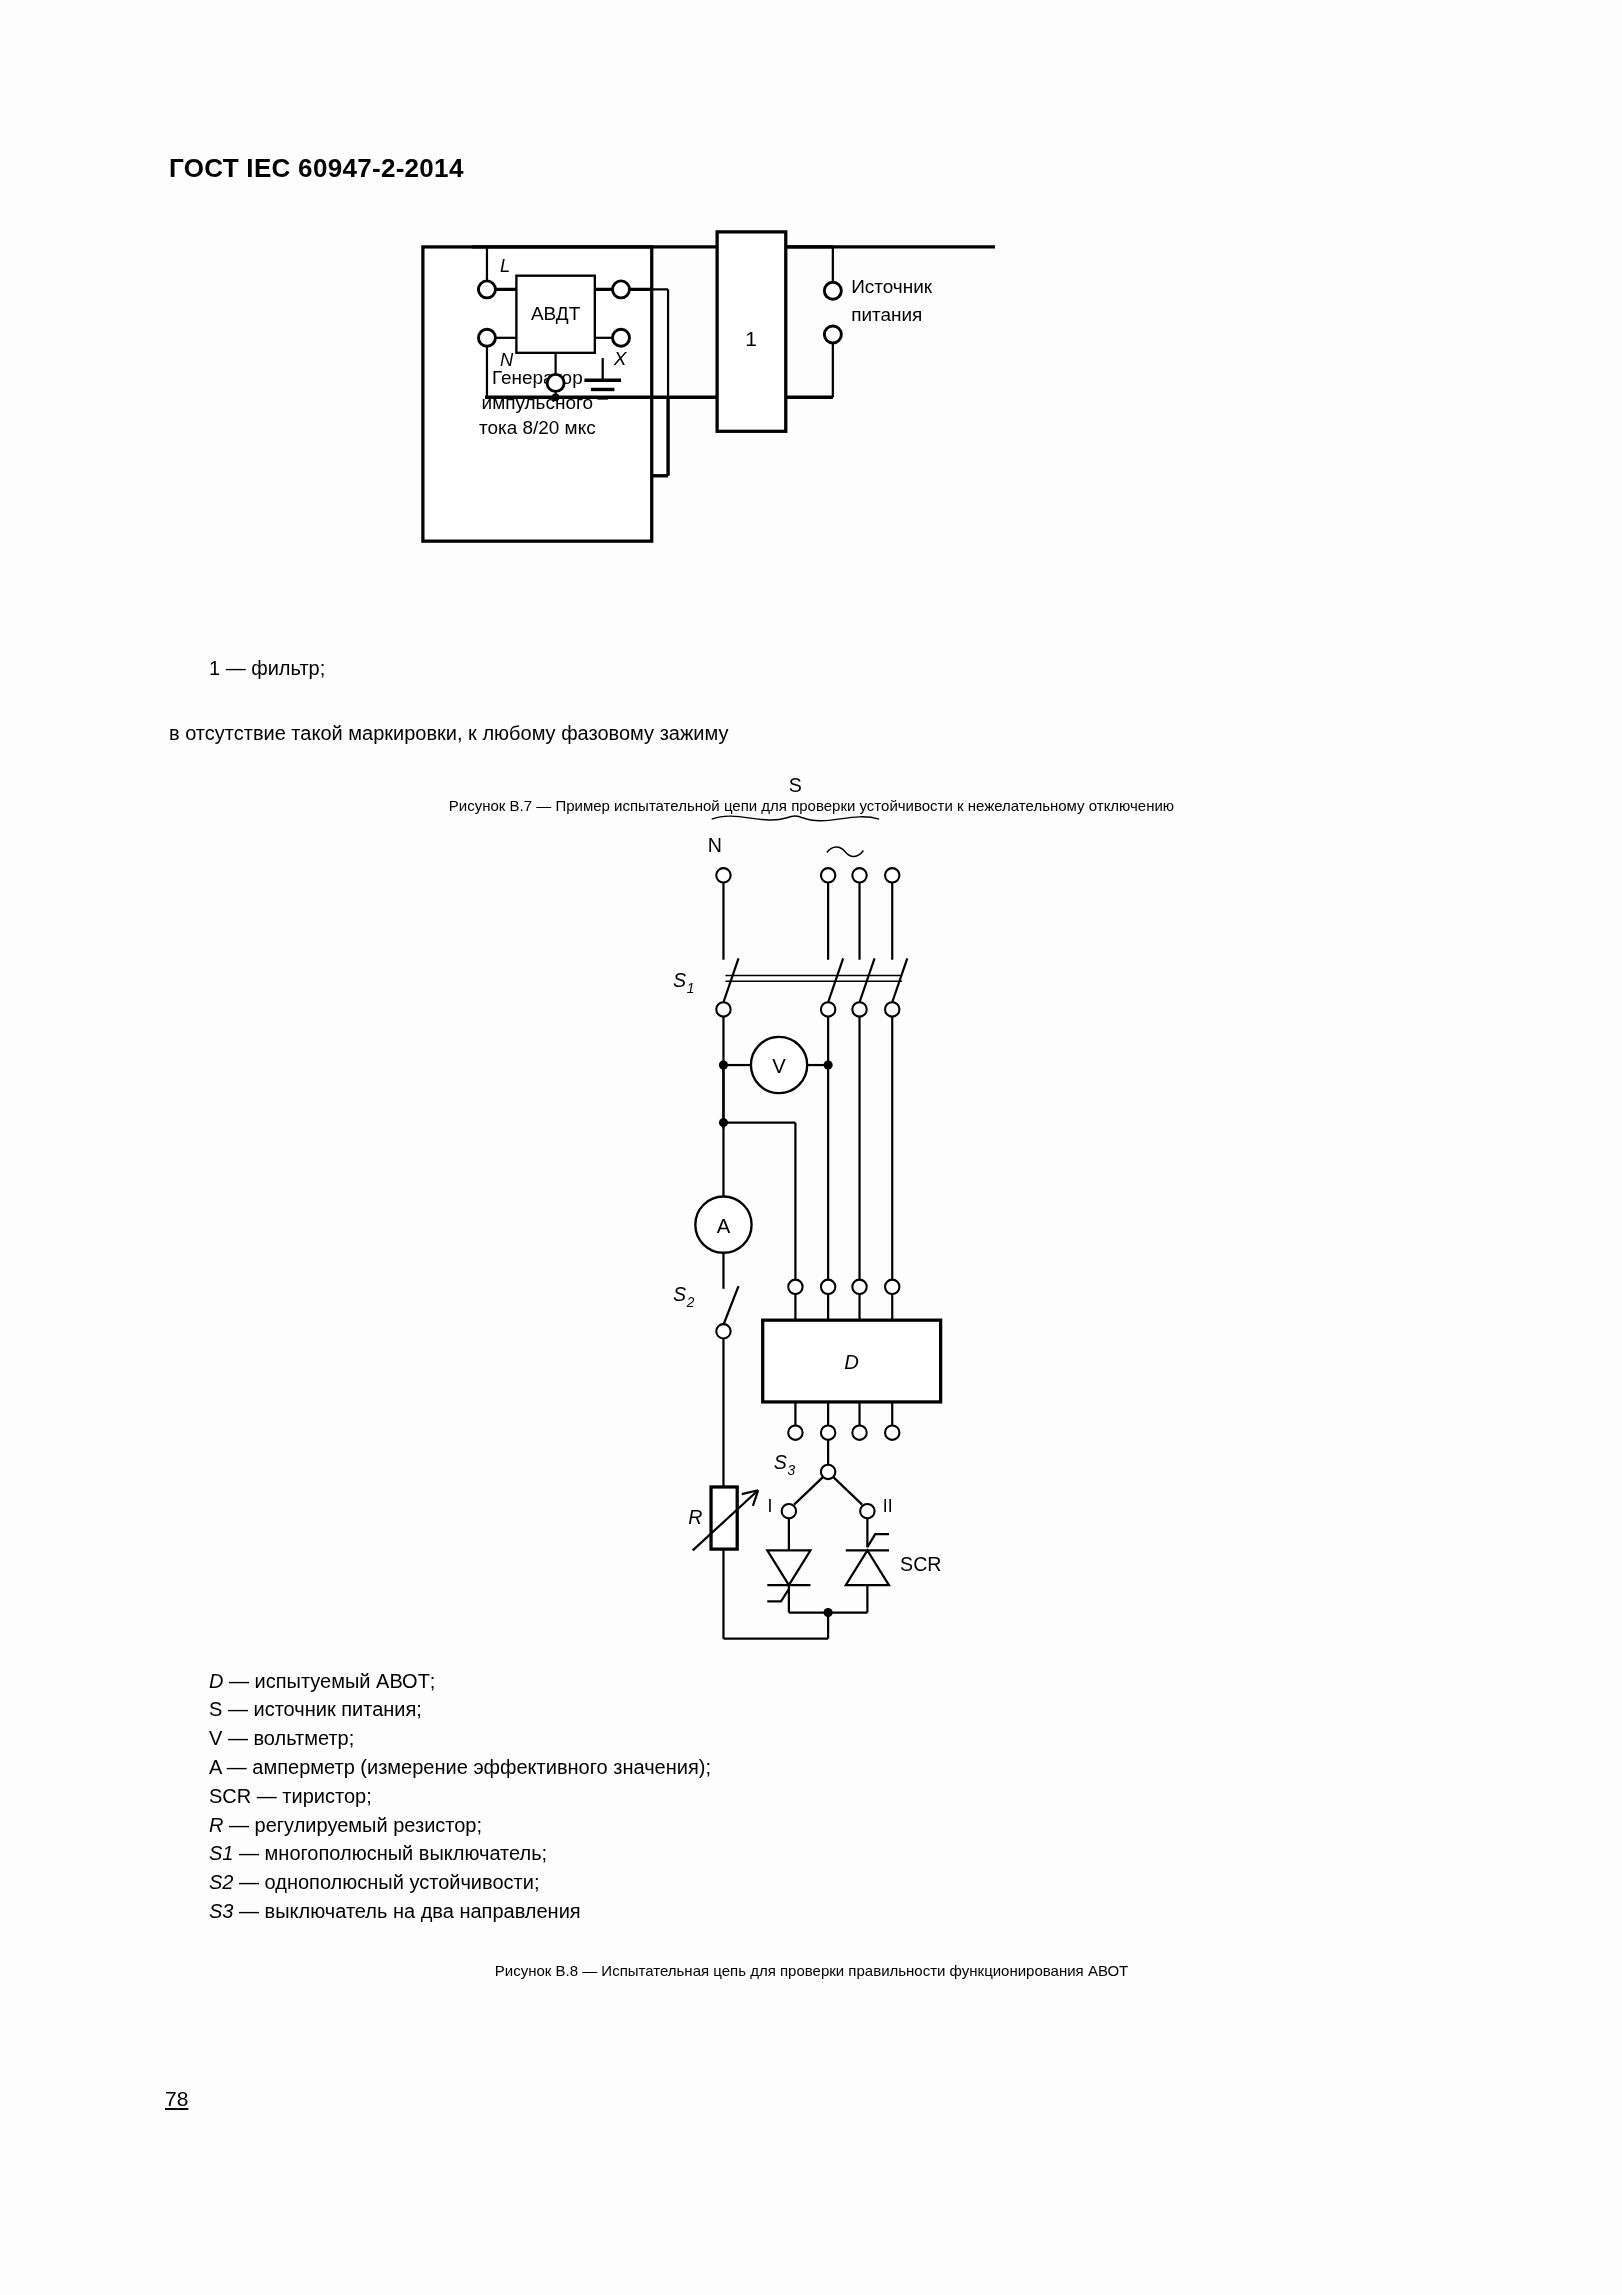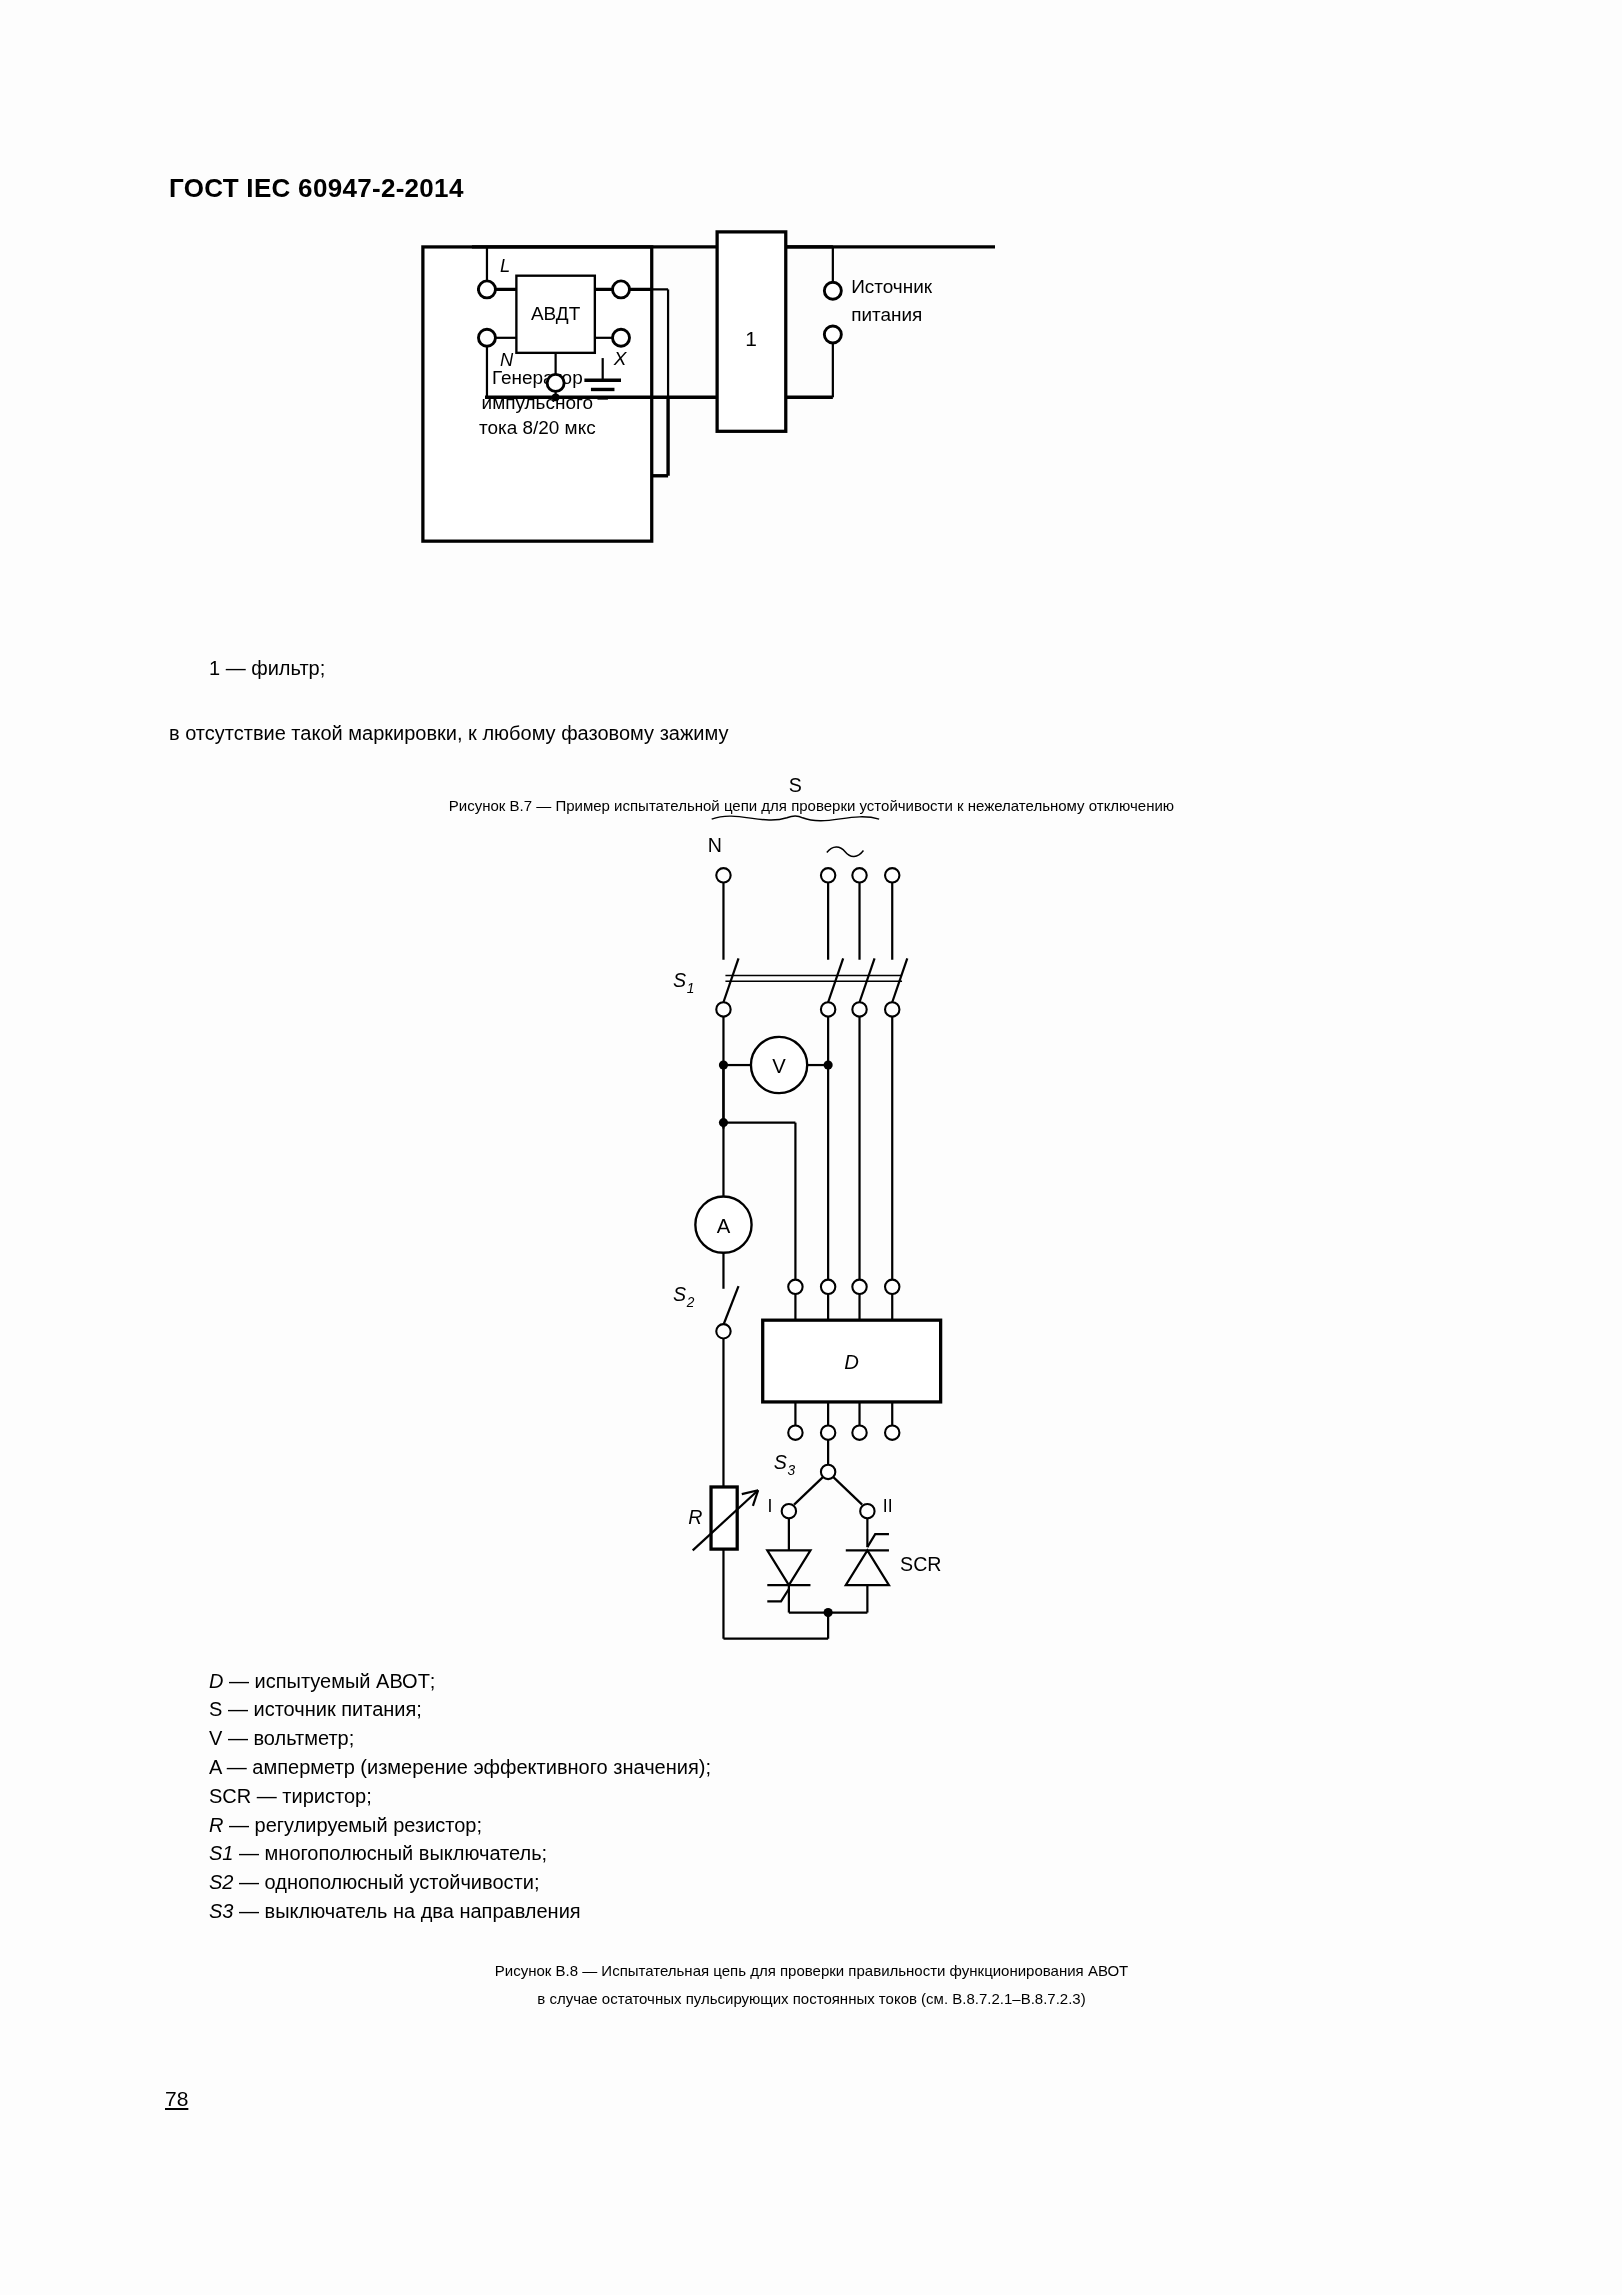--- a/index.html
+++ b/index.html
@@ -22,21 +22,20 @@
   }
 
   
   #doc-header {
     position: absolute;
     left: 169px; top: 153px;
     font-size: 26px;
     font-weight: bold;
     letter-spacing: 0.3px;
     white-space: nowrap;
-    margin-top: 20px;
   }
 
   
   .legend-line {
     position: absolute;
     font-size: 20px;
     white-space: nowrap;
     line-height: 1.0;
   }
   .legend-ital { font-style: italic; }
@@ -306,18 +305,17 @@
     <span class="legend-ital">S1</span><span> — многополюсный выключатель;</span>
   </div>
   <div class="legend-line" style="left:209px; top:1872px;">
     <span class="legend-ital">S2</span><span> — однополюсный устойчивости;</span>
   </div>
   <div class="legend-line" style="left:209px; top:1901px;">
     <span class="legend-ital">S3</span><span> — выключатель на два направления</span>
   </div>
 
   <div class="caption" style="top:1960px;">Рисунок В.8 — Испытательная цепь для проверки правильности функционирования АВОТ</div>
-  <div class="caption" style="top:1988px;">в случае остаточных пульсирующих постоянных токов (см. В.8.7.2.1–В.8.7.2.3)</div>
 
   <div id="page-number">78</div>
 
 </div>
 
 
 </body></html>

